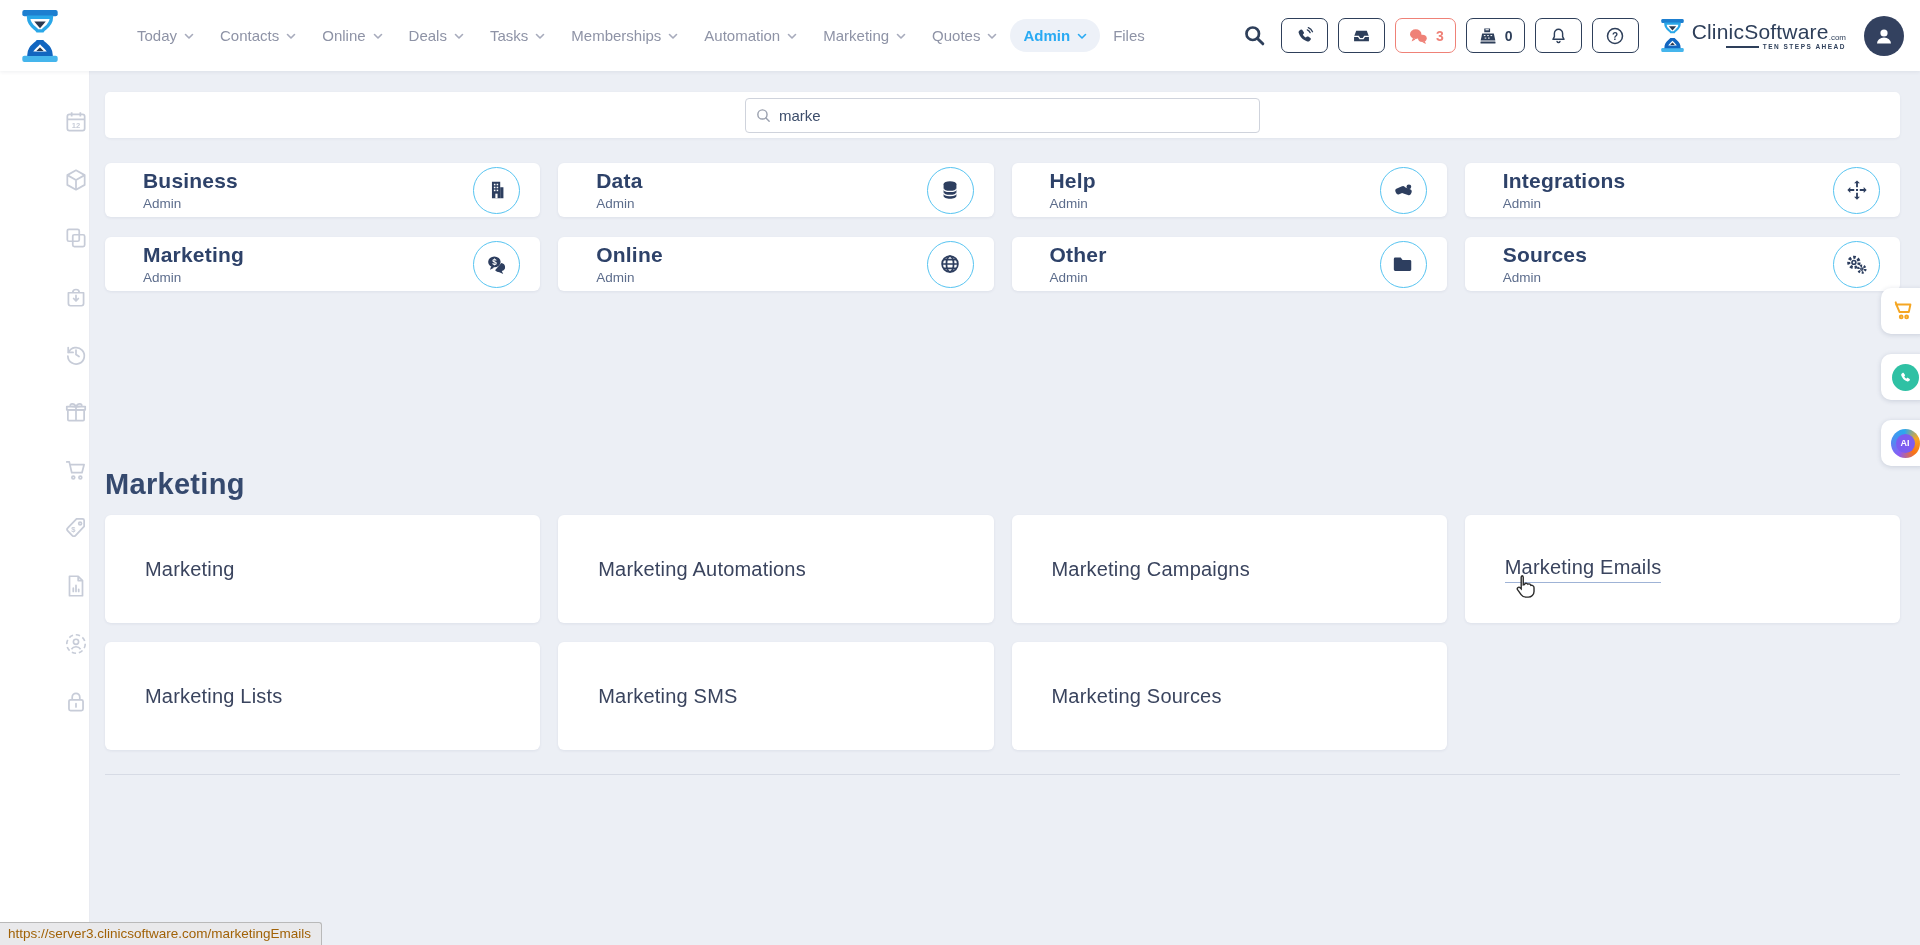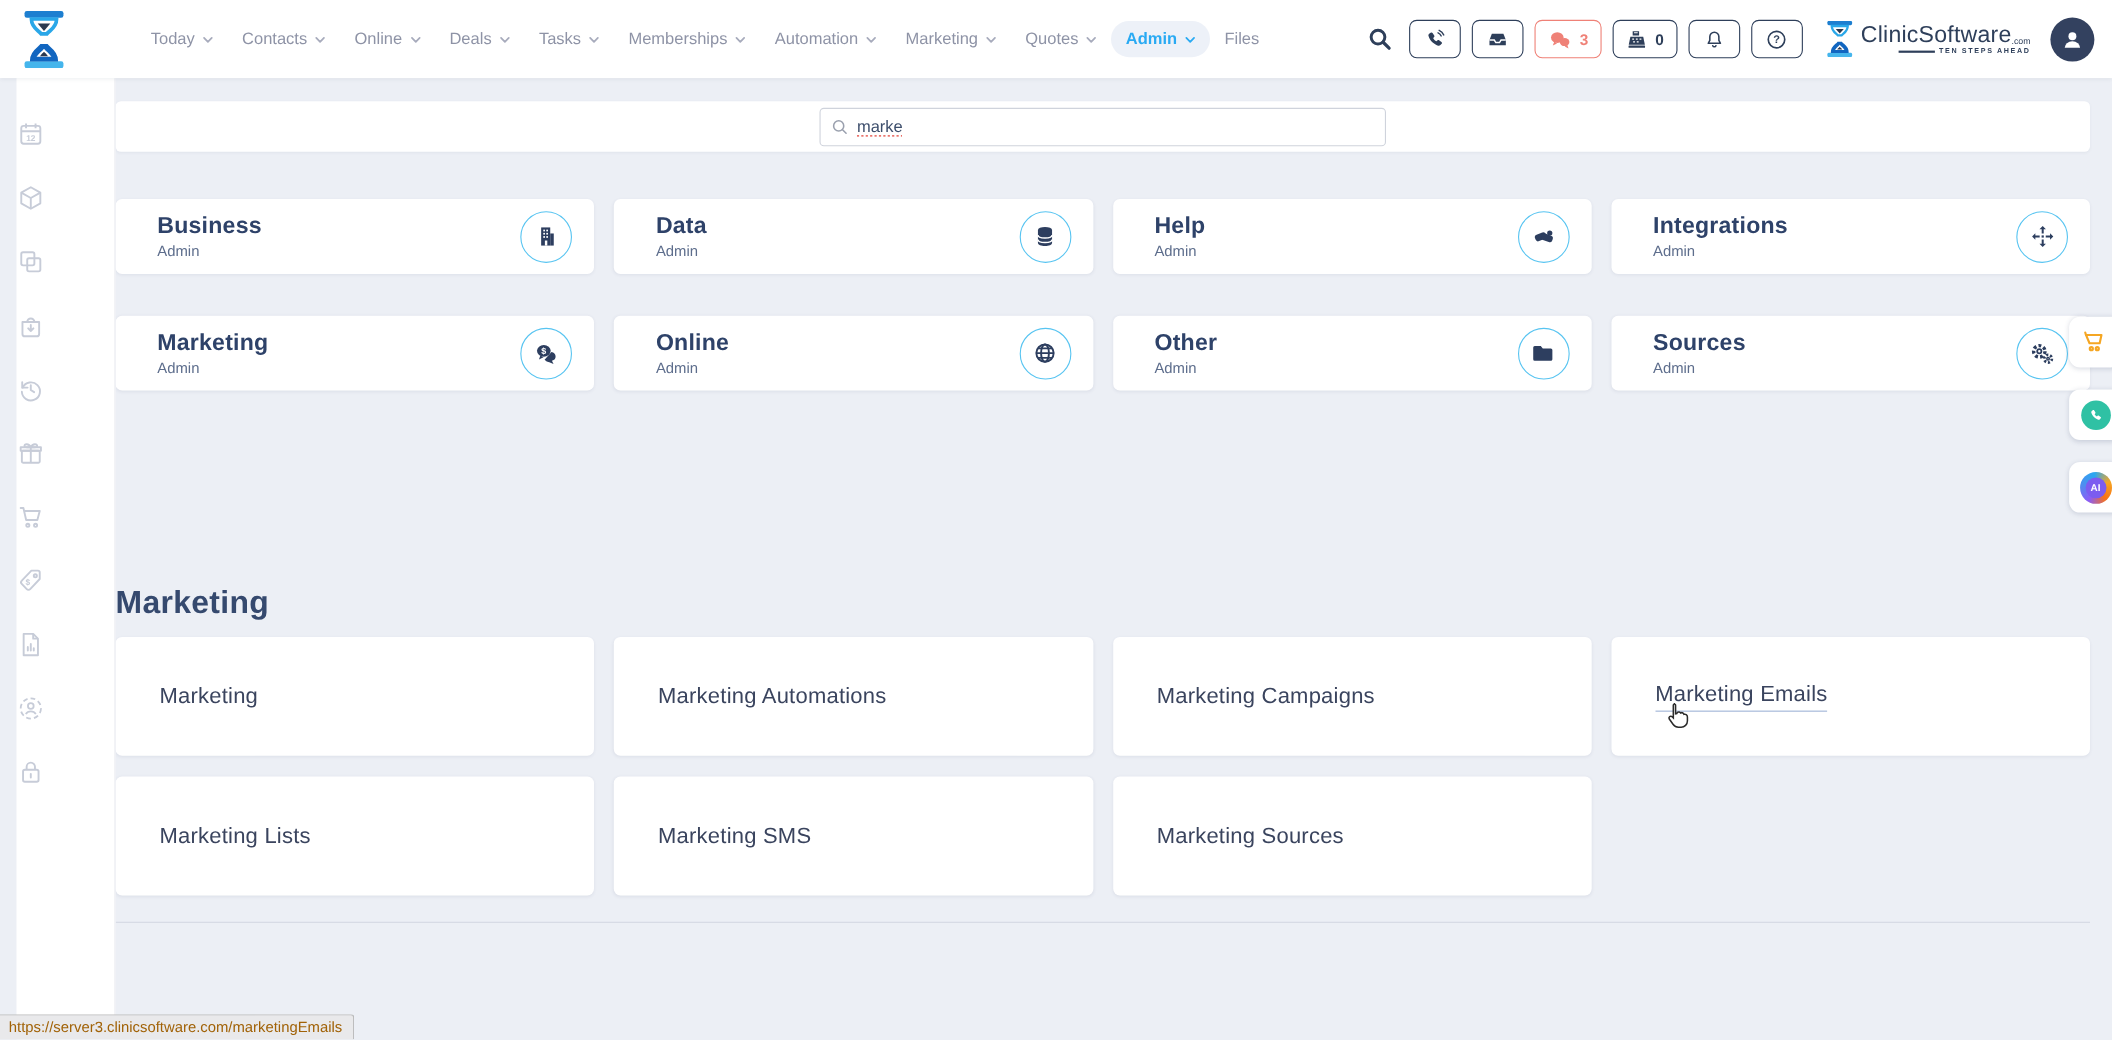--- a/index.html
+++ b/index.html
@@ -30,40 +30,40 @@
   .brand-row { display:flex; align-items:flex-end; }
   .brand-name { font-size:21px; color:#2e3f5a; letter-spacing:.2px; }
   .brand-tld { font-size:8px; color:#2e3f5a; margin-top:0px; }
   .brand-tagline { display:flex; align-items:center; justify-content:flex-end; gap:4px; margin-top:2px; }
   .brand-tagline .tag-line { flex:1; height:1.5px; background:#2e3f5a; margin-left:34px; }
   .brand-tagline span { font-size:6.5px; letter-spacing:1.5px; color:#2e3f5a; font-weight:bold; }
   .avatar { width:40px; height:40px; border-radius:50%; background:#33415f; margin-left:8px;
     display:flex; align-items:center; justify-content:center; cursor:pointer; }
 
   
-  .sidebar { position:absolute; top:71px; left:15px; width:90px; height:874px; background:#fff;
-    border-right:1px solid #e9ebf1; display:flex; flex-direction:column; align-items:flex-start;
+  .sidebar { position:absolute; top:71px; left:0; width:90px; height:874px; background:#fff;
+    border-right:1px solid #e9ebf1; display:flex; flex-direction:column; align-items:flex-end;
     padding-top:38px; gap:32px; z-index:20; }
   .side-ic { width:26px; height:26px; color:#c7ccd8; cursor:pointer; display:flex; }
 
   
   .main { position:absolute; top:71px; left:90px; width:1830px; height:874px; padding:21px 20px 0 15px; }
   .searchbar { background:#fff; border-radius:5px; height:46px; display:flex; align-items:center;
     justify-content:center; box-shadow:0 1px 3px rgba(45,62,99,.06); }
   .search-wrap { position:relative; width:515px; }
   .search-wrap svg { position:absolute; left:10px; top:9px; }
   .search-input { width:515px; height:35px; border:1px solid #cfd3dc; border-radius:4px;
     padding:0 10px 0 33px; font-size:15px; color:#3c4d6b; outline:none;
     font-family:"Liberation Sans", sans-serif;
     text-decoration:underline dotted #e0392f 2px; text-underline-offset:4px; }
 
   .grid { display:grid; grid-template-columns:repeat(4,1fr); column-gap:18px; }
   .grid-cat { margin-top:25px; row-gap:20px; }
-  .cat-card { background:#fff; border-radius:6px; height:68px; box-shadow:0 1px 3px rgba(45,62,99,.08);
-    display:flex; align-items:center; justify-content:space-between; padding:0 20px 0 38px; cursor:pointer;margin-top:18px; }
+  .cat-card { background:#fff; border-radius:6px; height:54px; box-shadow:0 1px 3px rgba(45,62,99,.08);
+    display:flex; align-items:center; justify-content:space-between; padding:0 20px 0 38px; cursor:pointer; }
   .cat-title { font-size:21px; font-weight:600; color:#2e4269; letter-spacing:.2px; }
   .cat-sub { font-size:13.5px; color:#5d6d8c; margin-top:3px; }
   .cat-circle { width:47px; height:47px; border-radius:50%; border:1.5px solid #57c4f1;
     display:flex; align-items:center; justify-content:center; flex:0 0 auto; }
 
   .section-title { margin-top:177px; font-size:29px; font-weight:bold; color:#35496e; letter-spacing:.3px; }
 
   .grid-mk { margin-top:14px; row-gap:19px; }
   .mk-card { position:relative; background:#fff; border-radius:6px; height:108px;
     box-shadow:0 1px 3px rgba(45,62,99,.08); display:flex; align-items:center; padding-left:40px; cursor:pointer; }

